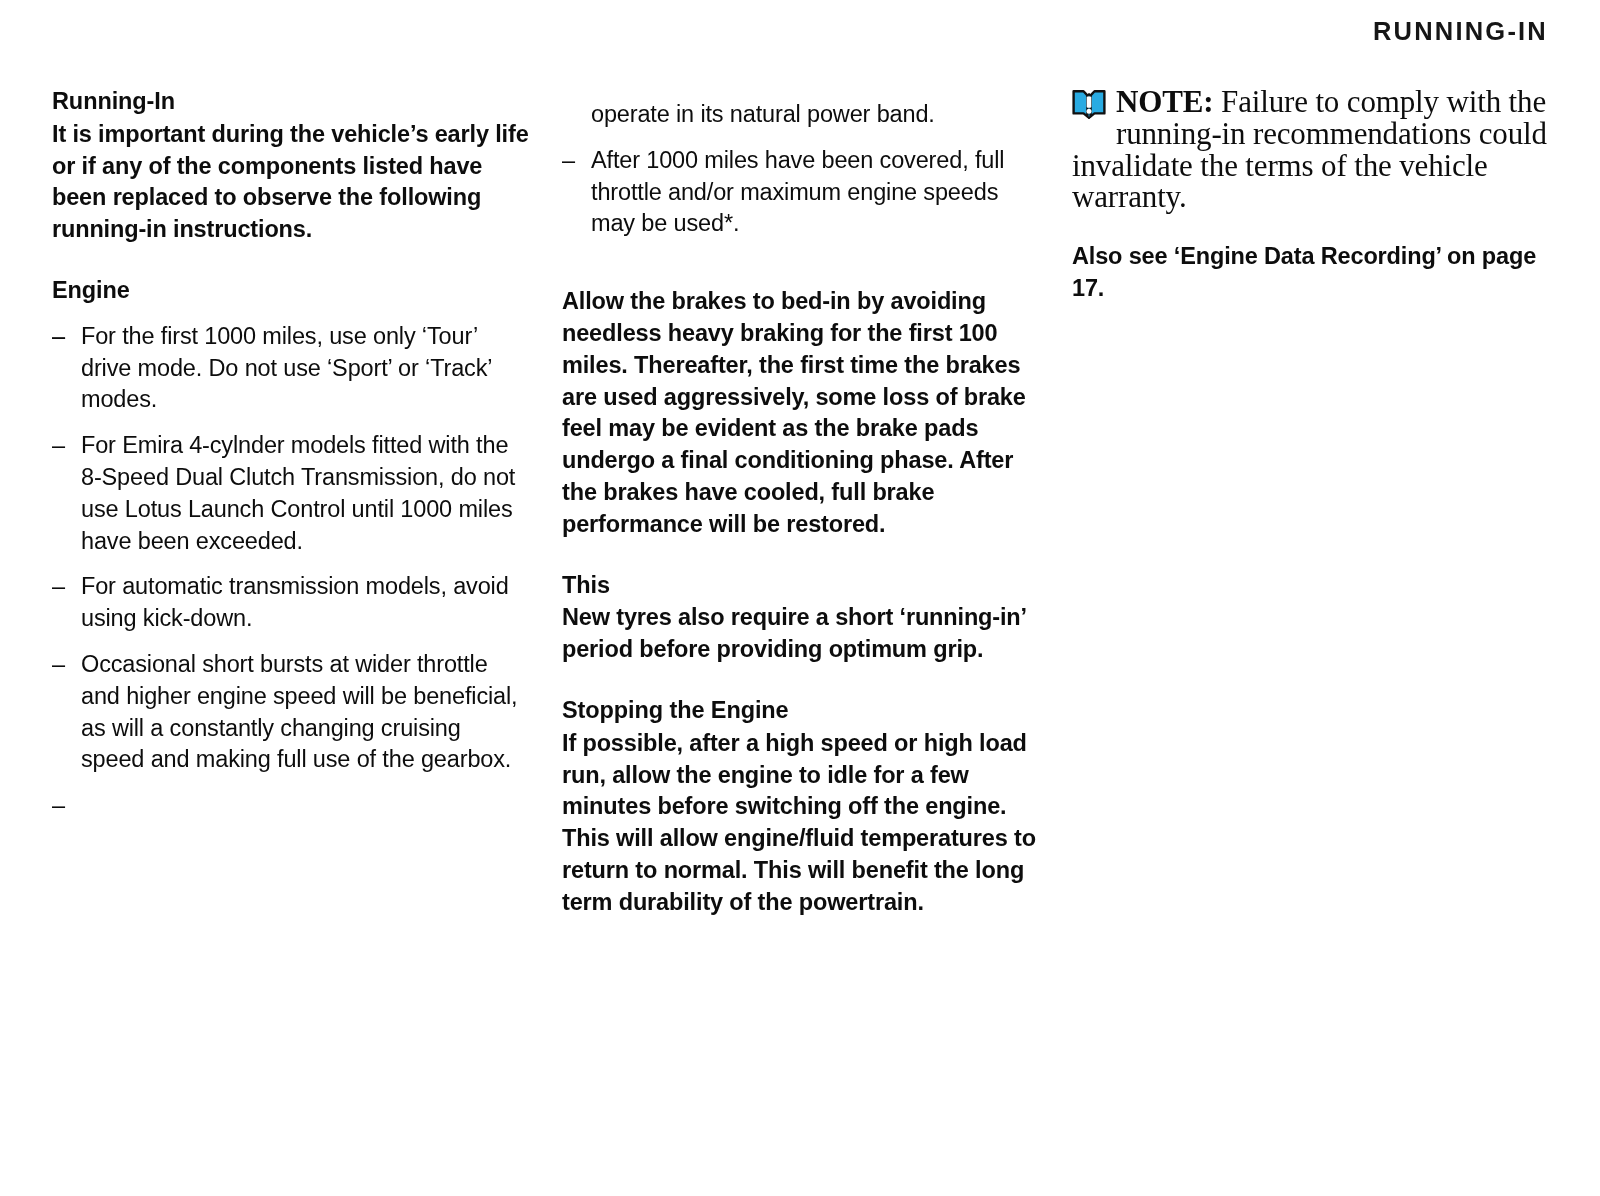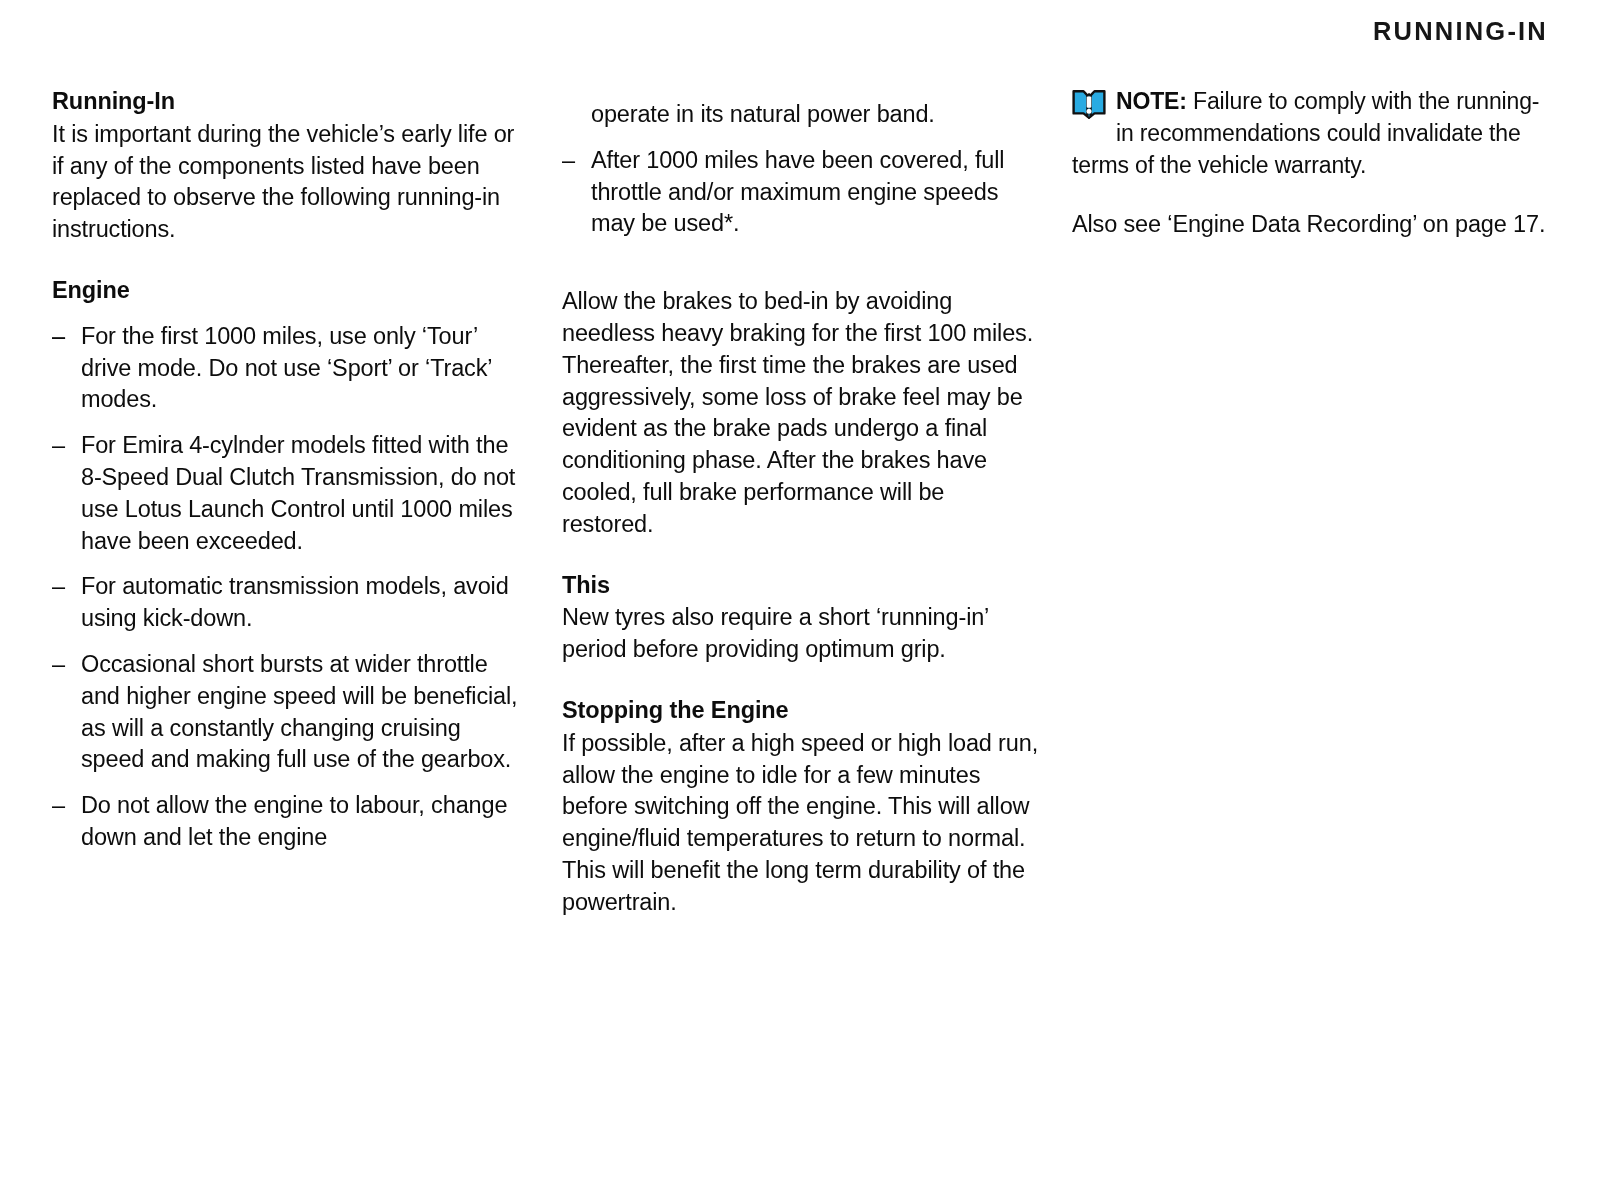--- a/index.html
+++ b/index.html
@@ -57,21 +57,21 @@
     margin: 0 0 1px 0;
     font-size: 23.5px;
     font-weight: 700;
     line-height: 31.8px;
     letter-spacing: -0.1px;
     color: #0d0d0d;
   }
   p.body-text {
     margin: 0;
     font-size: 23.5px;
-    font-weight: 400;
+    font-weight: 700;
     line-height: 31.8px;
     letter-spacing: -0.15px;
     color: #0d0d0d;
   }
   .gap-para { height: 28px; }
   .gap-sec  { height: 29px; }
   .gap-small{ height: 17px; }
 
   ul.dash-list {
     margin: 0;
@@ -99,23 +99,24 @@
     margin: 13px 0 14px 0;
     padding-left: 29px;
     font-size: 23.5px;
     line-height: 31.8px;
     letter-spacing: -0.15px;
   }
 
   
   .note-block {
     position: relative;
-    font-size: 23px;
-    line-height: 31.8px;
-    letter-spacing: -0.15px;
+    font-size: 31px;
+    line-height: 31.8px;
+    letter-spacing: -0.15px;
+    font-family: Liberation Serif, serif;
   }
   .note-icon {
     float: left;
     width: 34px;
     height: 30px;
     margin: 3px 10px 0 0;
     display: block;
   }
   .note-block .note-label {
     font-weight: 700;
@@ -154,21 +155,20 @@
       <li>
         <span class="dash">–</span>
         <span>For automatic transmission models, avoid using kick-down.</span>
       </li>
       <li>
         <span class="dash">–</span>
         <span>Occasional short bursts at wider throttle and higher engine speed will be beneficial, as will a constantly changing cruising speed and making full use of the gearbox.</span>
       </li>
       <li>
         <span class="dash">–</span>
-        <span>Do not allow the engine to labour, change down and let the engine</span>
       </li>
     </ul>
   </div>
 
   <div class="col">
 
     <p class="cont-line">operate in its natural power band.</p>
 
     <ul class="dash-list">
       <li>

